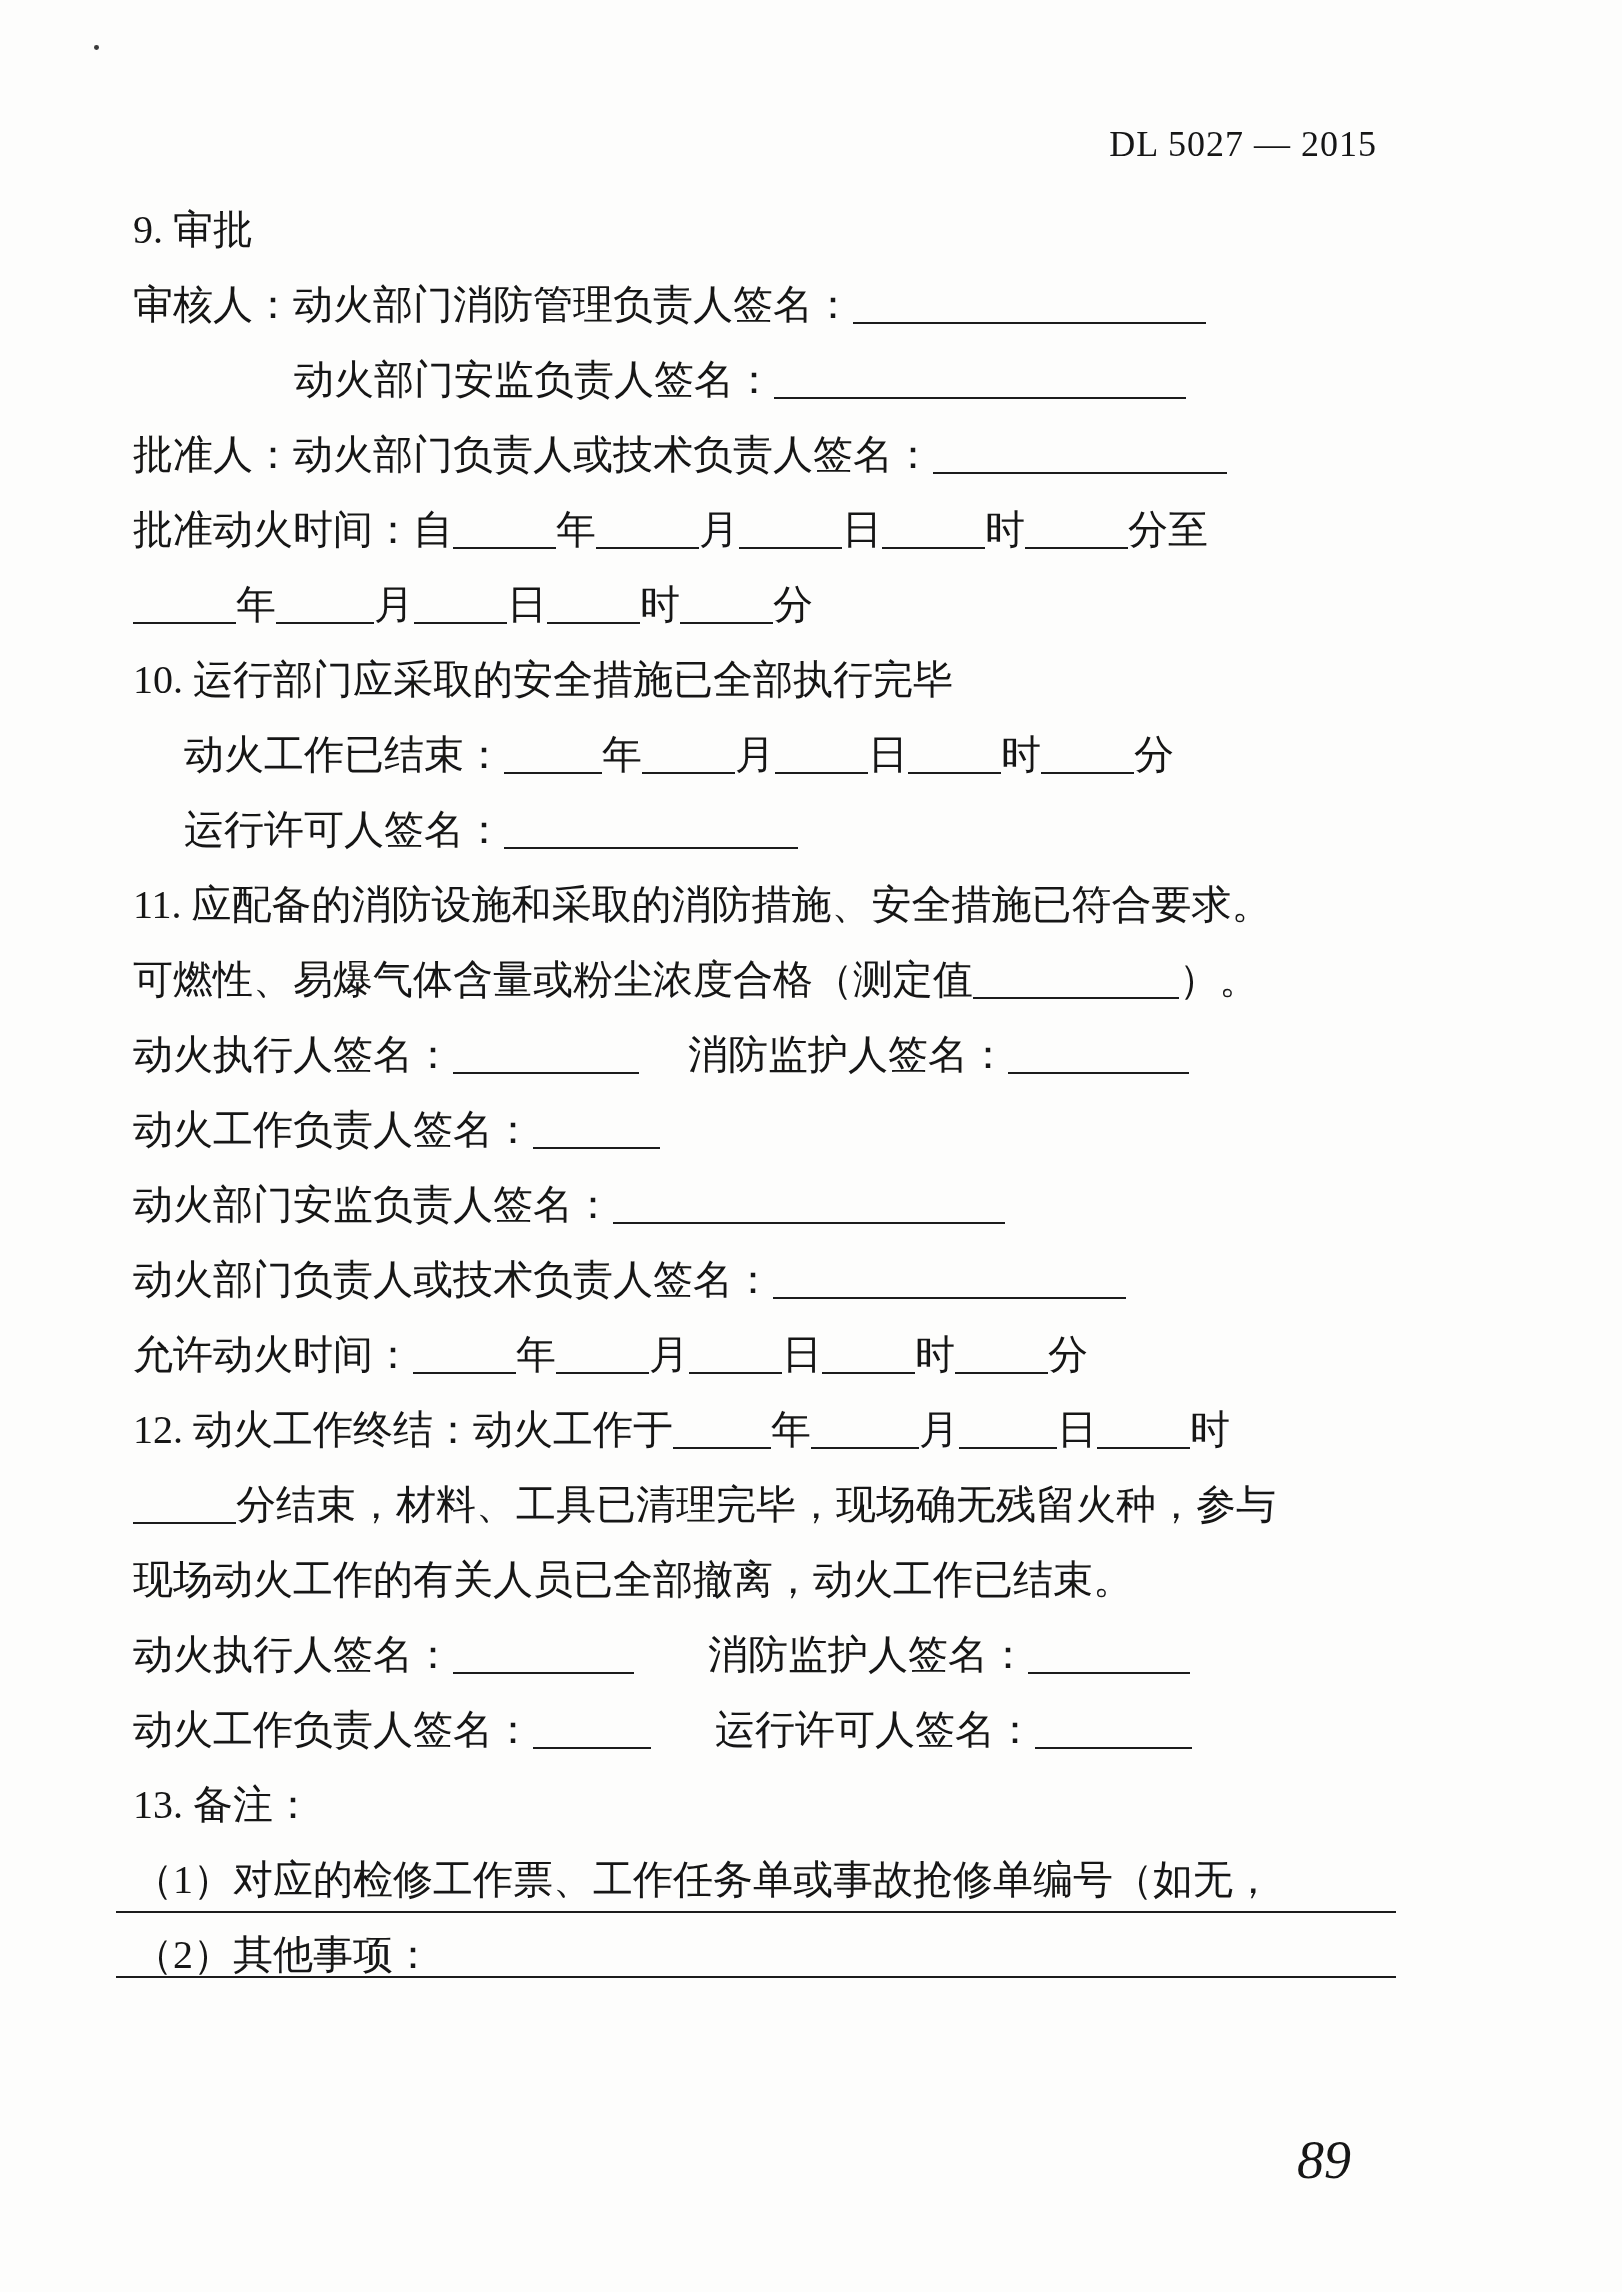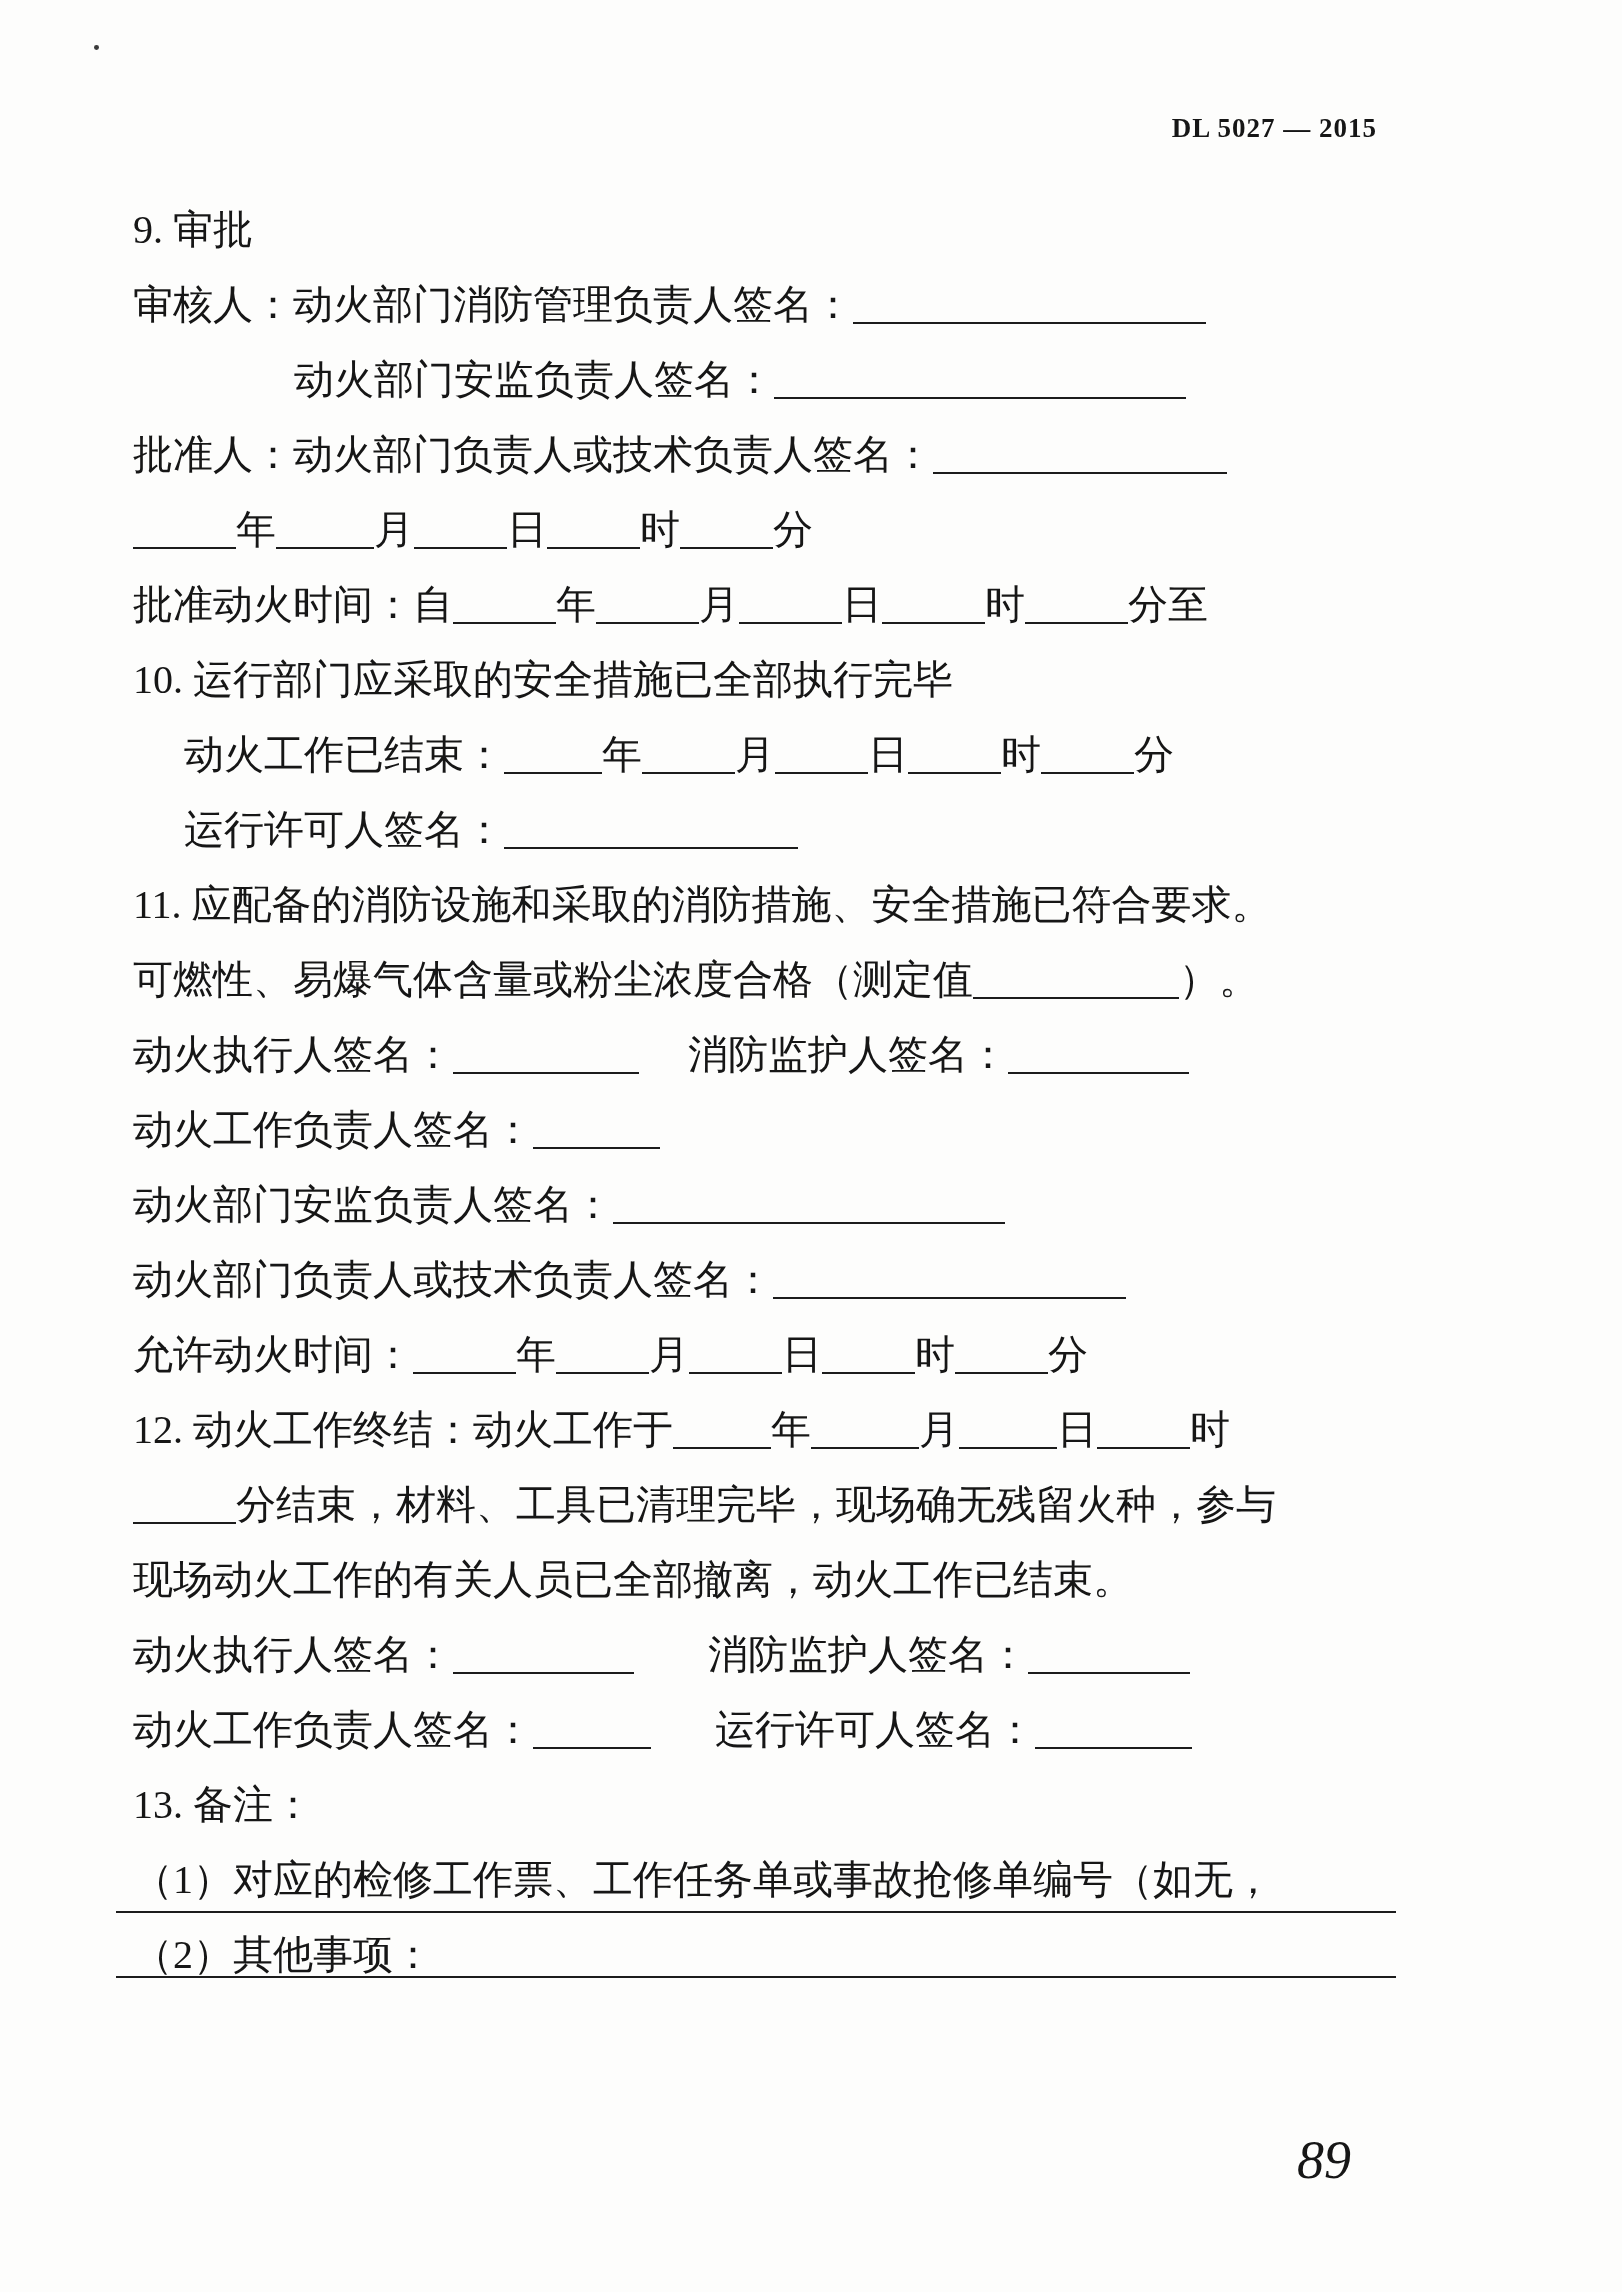--- a/index.html
+++ b/index.html
@@ -5,22 +5,22 @@
   html,body{margin:0;padding:0;background:#ffffff;}
   .page{
     position:relative;
     width:1622px;height:2293px;
     background:#fdfdfc;
     font-family:"Liberation Serif","DejaVu Serif",serif;
     color:#161616;
     overflow:hidden;
   }
   .std-header{
-    position:absolute;top:113px;right:245px;
-    font-size:27px;font-weight:bold;letter-spacing:1px;
+    position:absolute;top:123px;right:245px;
+    font-size:36px;font-weight:normal;letter-spacing:1px;
     white-space:nowrap;
   }
   .form-body{
     position:absolute;left:125px;top:188px;width:1274px;
     font-size:40px;line-height:67px;
   }
   p.line{margin:8px;white-space:nowrap;}
   .blank{
     display:inline-block;height:2px;
     border-bottom:2.9px solid #1c1c1c;
@@ -46,22 +46,22 @@
 <div class="page">
   <span class="scan-dot"></span>
 
   <div class="std-header">DL 5027 — 2015</div>
 
   <div class="form-body">
       <p class="line"><span>9. 审批</span></p>
       <p class="line"><span>审核人：动火部门消防管理负责人签名：</span><span class="blank" style="width: 353px;"></span></p>
       <p class="line" style="padding-left: 161px;"><span>动火部门安监负责人签名：</span><span class="blank" style="width: 412px;"></span></p>
       <p class="line"><span>批准人：动火部门负责人或技术负责人签名：</span><span class="blank" style="width: 294px;"></span></p>
+      <p class="line"><span>批准动火时间：自</span><span class="blank" style="width: 103px;"></span><span>年</span><span class="blank" style="width: 103px;"></span><span>月</span><span class="blank" style="width: 103px;"></span><span>日</span><span class="blank" style="width: 103px;"></span><span>时</span><span class="blank" style="width: 103px;"></span><span>分至</span></p>
       <p class="line"><span class="blank" style="width: 103px;"></span><span>年</span><span class="blank" style="width: 98px;"></span><span>月</span><span class="blank" style="width: 93px;"></span><span>日</span><span class="blank" style="width: 93px;"></span><span>时</span><span class="blank" style="width: 93px;"></span><span>分</span></p>
-      <p class="line"><span>批准动火时间：自</span><span class="blank" style="width: 103px;"></span><span>年</span><span class="blank" style="width: 103px;"></span><span>月</span><span class="blank" style="width: 103px;"></span><span>日</span><span class="blank" style="width: 103px;"></span><span>时</span><span class="blank" style="width: 103px;"></span><span>分至</span></p>
       <p class="line"><span>10. 运行部门应采取的安全措施已全部执行完毕</span></p>
       <p class="line" style="padding-left: 51px;"><span>动火工作已结束：</span><span class="blank" style="width: 98px;"></span><span>年</span><span class="blank" style="width: 93px;"></span><span>月</span><span class="blank" style="width: 93px;"></span><span>日</span><span class="blank" style="width: 93px;"></span><span>时</span><span class="blank" style="width: 93px;"></span><span>分</span></p>
       <p class="line" style="padding-left: 51px;"><span>运行许可人签名：</span><span class="blank" style="width: 294px;"></span></p>
       <p class="line"><span>11. 应配备的消防设施和采取的消防措施、安全措施已符合要求。</span></p>
       <p class="line"><span>可燃性、易爆气体含量或粉尘浓度合格（测定值</span><span class="blank" style="width: 206px;"></span><span>）。</span></p>
       <p class="line"><span>动火执行人签名：</span><span class="blank" style="width: 186px;"></span><span class="gap" style="width: 49px;"></span><span>消防监护人签名：</span><span class="blank" style="width: 181px;"></span></p>
       <p class="line"><span>动火工作负责人签名：</span><span class="blank" style="width: 127px;"></span></p>
       <p class="line"><span>动火部门安监负责人签名：</span><span class="blank" style="width: 392px;"></span></p>
       <p class="line"><span>动火部门负责人或技术负责人签名：</span><span class="blank" style="width: 353px;"></span></p>
       <p class="line"><span>允许动火时间：</span><span class="blank" style="width: 103px;"></span><span>年</span><span class="blank" style="width: 93px;"></span><span>月</span><span class="blank" style="width: 93px;"></span><span>日</span><span class="blank" style="width: 93px;"></span><span>时</span><span class="blank" style="width: 93px;"></span><span>分</span></p>

